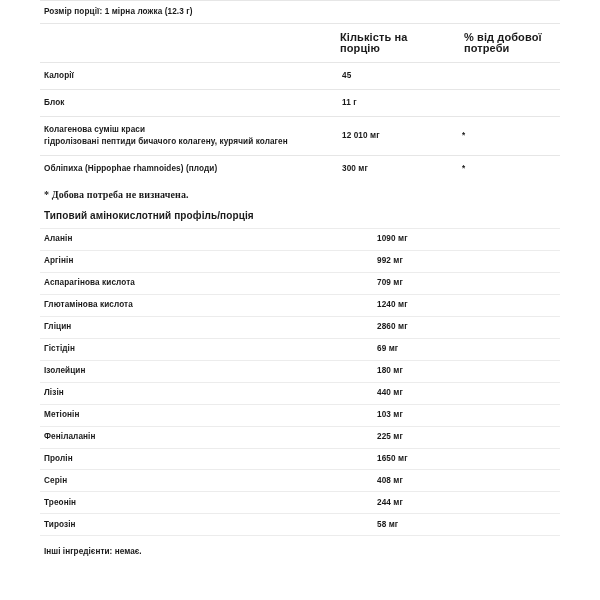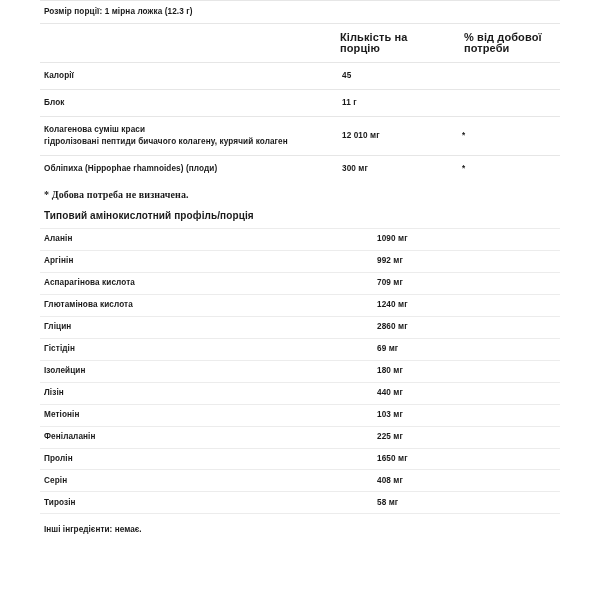--- a/index.html
+++ b/index.html
@@ -333,20 +333,28 @@
         <tr>
           <td>
             <div class="cell">Серін</div>
           </td>
           <td class="a-value">
             <div class="cell">408 мг</div>
           </td>
         </tr>
         <tr>
           <td>
+            <div class="cell">Треонін</div>
+          </td>
+          <td class="a-value">
+            <div class="cell">244 мг</div>
+          </td>
+        </tr>
+        <tr>
+          <td>
             <div class="cell">Тирозін</div>
           </td>
           <td class="a-value">
             <div class="cell">58 мг</div>
           </td>
         </tr>
       </tbody>
   </table>
 
   <div class="notes">

